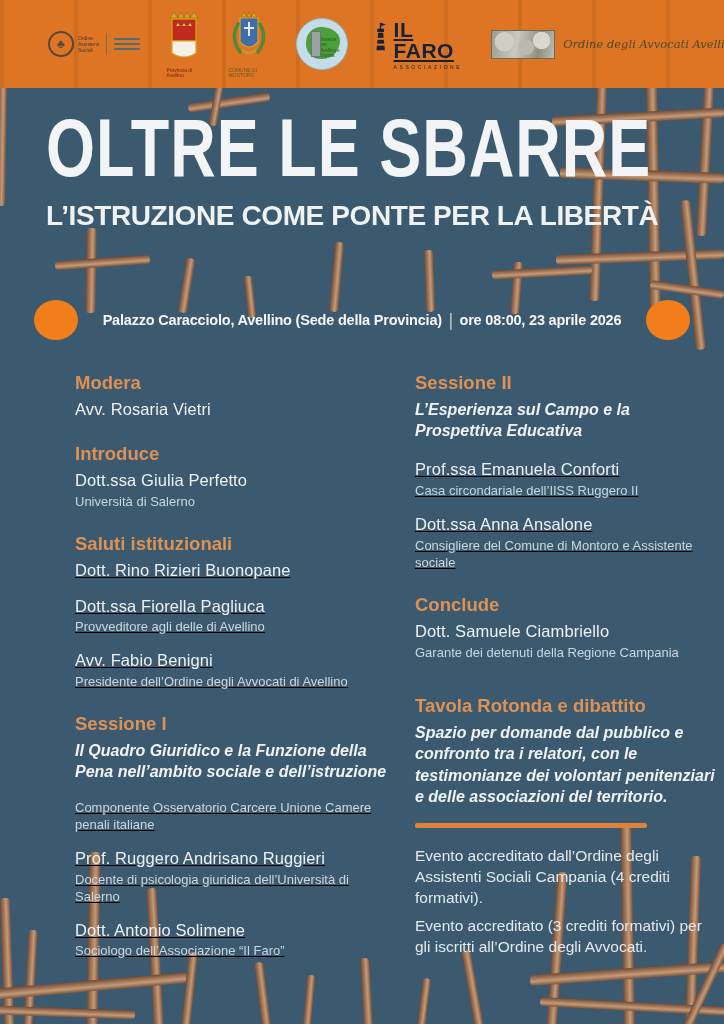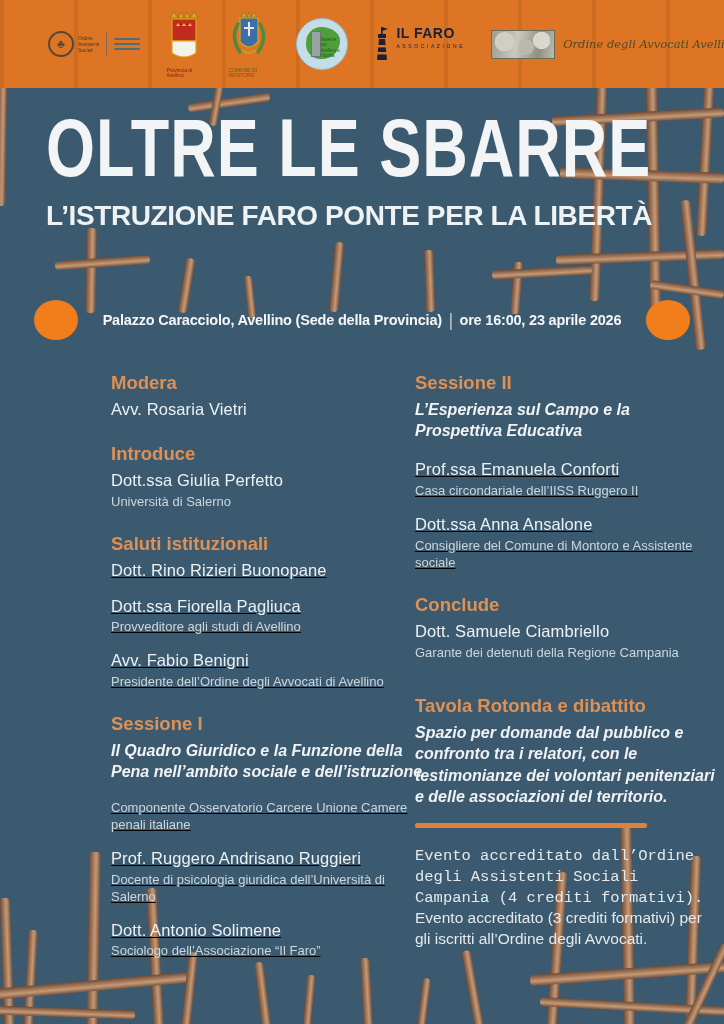--- a/index.html
+++ b/index.html
@@ -39,21 +39,21 @@
   
   .irpinia-badge{width:50px;height:50px;border-radius:50%;background:#c4dde9;border:1px solid #93bccd;
     display:flex;align-items:center;justify-content:center;position:relative;overflow:hidden;}
   .irpinia-blob{position:absolute;left:9px;top:8px;width:34px;height:32px;background:#4f9e3c;
     border-radius:46% 58% 52% 44%/50% 44% 60% 48%;}
   .irpinia-tower{position:absolute;left:14px;top:12px;width:8px;height:24px;background:#9aa2a6;border:1px solid #6d7579;}
   .irpinia-caption{position:absolute;right:5px;top:18px;width:22px;font-size:4.5px;color:#1e5c17;line-height:1.2;text-align:left;}
   
   .faro{flex-direction:row;gap:5px;align-items:flex-start;}
   .faro-texts{display:flex;flex-direction:column;align-items:flex-start;}
-  .faro-title{font-size:14px;font-weight:700;color:#16213c;letter-spacing:.5px;line-height:1;}
+  .faro-title{font-size:21px;font-weight:700;color:#16213c;letter-spacing:.5px;line-height:1;text-decoration:underline;}
   .faro-sub{font-size:5px;color:#16213c;letter-spacing:2.6px;margin-top:3px;}
   
   .avvocati{flex-direction:row;gap:8px;align-items:center;}
   .relief{width:62px;height:27px;border:1px solid #6b6b5c;
     background:
       radial-gradient(circle at 20% 40%, #cfcfc6 0 18%, transparent 19%),
       radial-gradient(circle at 55% 60%, #b9b9ad 0 20%, transparent 21%),
       radial-gradient(circle at 80% 35%, #d8d8cf 0 16%, transparent 17%),
       linear-gradient(100deg,#9c9c8f,#c9c9bd 40%,#8f8f82 75%,#bdbdb1);}
   .script-caption{font-family:"DejaVu Serif", serif;font-style:italic;color:#4f4a28;font-size:11.5px;white-space:nowrap;}
@@ -67,21 +67,21 @@
     margin:30px 0 0;color:#eef2f3;font-weight:700;font-size:28px;line-height:1.05;
     letter-spacing:-0.4px;white-space:nowrap;
   }
   
   .venue-row{position:absolute;left:34px;top:300px;width:656px;display:flex;align-items:center;z-index:2;}
   .venue-dot{width:44px;height:40px;border-radius:50%;background:#f17d1b;flex:0 0 auto;}
   .venue-text{flex:1;text-align:center;color:#f4f6f7;font-weight:700;font-size:14.5px;letter-spacing:-0.2px;white-space:nowrap;}
   .venue-sep{display:inline-block;margin:0 7px;color:#cfdbe2;font-weight:400;transform:scaleY(1.25);}
   
   .col{position:absolute;top:372px;z-index:2;}
-  .col-left{left:75px;width:315px;margin-left:36px;}
+  .col-left{left:75px;width:315px;}
   .col-right{left:415px;width:300px;}
   .heading{color:#dd9155;font-weight:700;font-size:18.5px;margin:0 0 5px;line-height:1.2;}
   .name{color:#eef1f2;font-size:16.5px;margin:0 0 2px;line-height:1.25;letter-spacing:.1px;}
   .role{color:#ccd6dc;font-size:13px;line-height:1.32;}
   .italic-sub{color:#f0f2f3;font-style:italic;font-weight:700;font-size:16px;line-height:1.32;margin:1px 0 0;}
   .entry{margin-bottom:15px;text-decoration:underline;}
   .block{margin-bottom:23px;}
   .divider{width:232px;height:5px;background:#e0813b;border-radius:2px;margin:16px 0 18px;}
   .credits{color:#e4e9ec;font-size:15.5px;line-height:1.35;margin:0 0 14px;}
 </style>
@@ -202,27 +202,27 @@
       <div class="logo avvocati">
         <span class="relief"></span>
         <span class="script-caption">Ordine degli Avvocati Avellino</span>
       </div>
 
     </div>
   </header>
 
   <div class="title-wrap">
     <h1 class="main-title">OLTRE LE SBARRE</h1>
-    <div class="sub-title">L’ISTRUZIONE FARO PONTE PER LA LIBERTÀ</div>
+    <div class="sub-title">L’ISTRUZIONE COME PONTE PER LA LIBERTÀ</div>
   </div>
 
   <div class="venue-row">
     <span class="venue-dot"></span>
     <span class="venue-text">
-      <span>Palazzo Caracciolo, Avellino (Sede della Provincia)</span><span class="venue-sep">|</span><span>ore 16:00, 23 aprile 2026</span>
+      <span>Palazzo Caracciolo, Avellino (Sede della Provincia)</span><span class="venue-sep">|</span><span>ore 08:00, 23 aprile 2026</span>
     </span>
     <span class="venue-dot"></span>
   </div>
 
   <div class="col col-left">
     <div class="block">
       <div class="heading">Modera</div>
       <div class="name">Avv. Rosaria Vietri</div>
     </div>
 
@@ -232,21 +232,21 @@
       <div class="role">Università di Salerno</div>
     </div>
 
     <div class="block">
       <div class="heading">Saluti istituzionali</div>
       <div class="entry">
         <div class="name">Dott. Rino Rizieri Buonopane</div>
       </div>
       <div class="entry">
         <div class="name">Dott.ssa Fiorella Pagliuca</div>
-        <div class="role">Provveditore agli studi di Avellino</div>
+        <div class="role">Provveditore agli delle di Avellino</div>
       </div>
       <div class="entry">
         <div class="name">Avv. Fabio Benigni</div>
         <div class="role">Presidente dell’Ordine degli Avvocati di Avellino</div>
       </div>
     </div>
 
     <div class="block">
       <div class="heading">Sessione I</div>
       <div class="italic-sub" style="margin-bottom:16px;">Il Quadro Giuridico e la Funzione della Pena nell’ambito sociale e dell’istruzione</div>
@@ -282,19 +282,19 @@
     <div class="block">
       <div class="heading">Conclude</div>
       <div class="name">Dott. Samuele Ciambriello</div>
       <div class="role">Garante dei detenuti della Regione Campania</div>
     </div>
 
     <div class="block" style="margin-top:34px;">
       <div class="heading">Tavola Rotonda e dibattito</div>
       <div class="italic-sub">Spazio per domande dal pubblico e confronto tra i relatori, con le testimonianze dei volontari penitenziari e delle associazioni del territorio.</div>
       <div class="divider"></div>
-      <p class="credits" style="margin-bottom:0;font-family:Liberation Mono, monospace;">Evento accreditato dall’Ordine degli Assistenti Sociali Campania (4 crediti formativi).</p>
+      <p class="credits" style="margin-bottom:8px;">Evento accreditato dall’Ordine degli Assistenti Sociali Campania (4 crediti formativi).</p>
       <p class="credits" style="margin-top:0;">Evento accreditato (3 crediti formativi) per gli iscritti all’Ordine degli Avvocati.</p>
 
     </div>
   </div>
 
 </div>
 
 </body></html>

